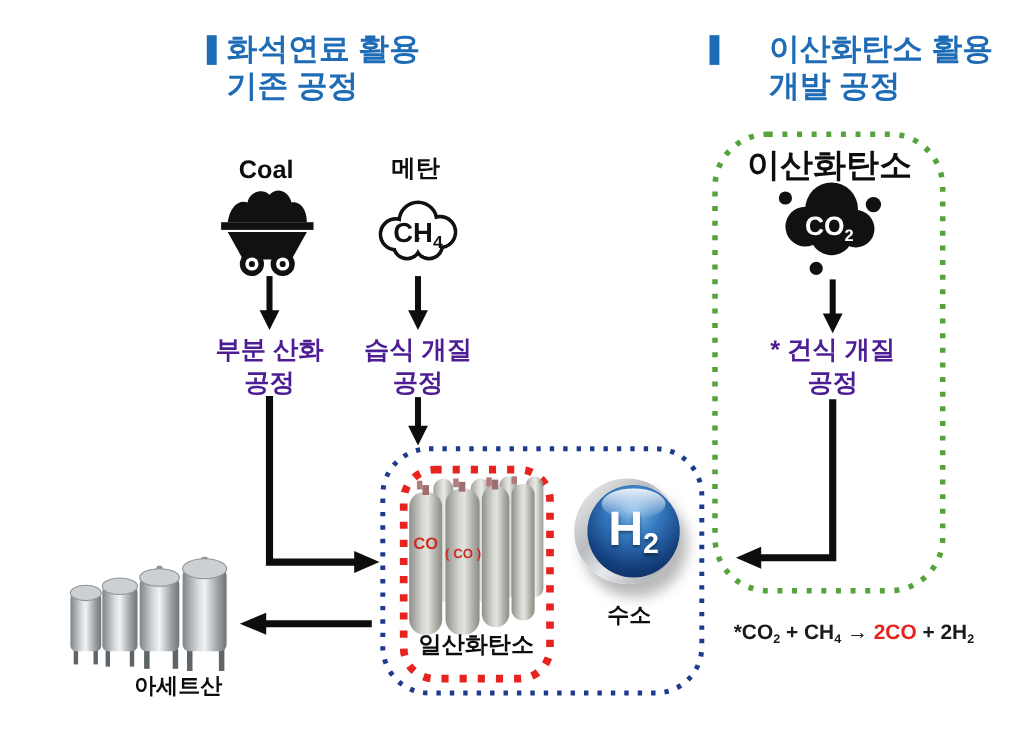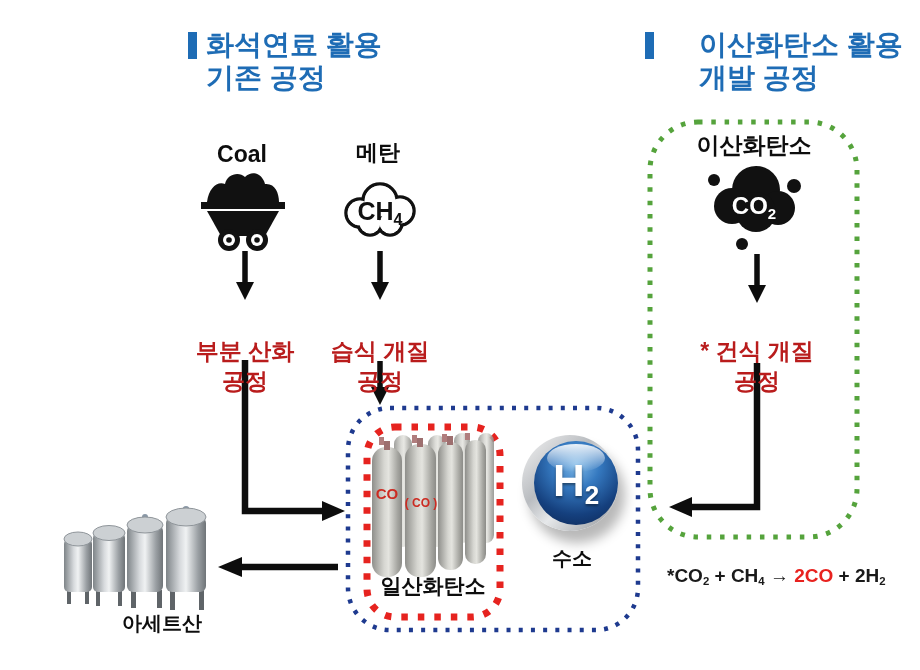--- a/index.html
+++ b/index.html
@@ -9,21 +9,21 @@
   }
   svg text{font-family:"Liberation Sans","DejaVu Sans",sans-serif;}
   .overlay{position:absolute;left:0;top:0;width:920px;height:670px;z-index:1;}
   .abs{position:absolute;z-index:2;}
   .hdr{position:absolute;z-index:2;display:flex;gap:9px;color:#1e6cb5;font-weight:bold;
        font-size:28px;line-height:1.18;white-space:nowrap;}
   .hdr .bar{width:9px;height:27px;background:#1e6cb5;margin-top:4px;flex:0 0 auto;}
   .lbl{position:absolute;z-index:2;transform:translateX(-50%);font-weight:bold;color:#0d0d0d;
        text-align:right;white-space:nowrap;}
   .proc{position:absolute;z-index:2;transform:translateX(-50%);text-align:center;
-        font-size:23px;font-weight:bold;line-height:1.3;color:#b91c1c;white-space:nowrap;margin-top:34px;}
+        font-size:23px;font-weight:bold;line-height:1.3;color:#4c1d95;white-space:nowrap;}
   .sub{font-size:0.6em;vertical-align:-0.28em;font-weight:bold;}
   
   .h2-wrap{position:absolute;left:522px;top:435px;z-index:2;}
   .h2-ring{width:96px;height:96px;border-radius:50%;
     background:linear-gradient(135deg,#f5f5f5 0%,#b9bcc0 38%,#e6e8ea 58%,#8f9296 100%);
     box-shadow:7px 12px 12px rgba(0,0,0,0.28);
     display:flex;align-items:center;justify-content:flex-end;}
   .h2-core{width:84px;height:84px;border-radius:50%;position:relative;overflow:hidden;
     background:radial-gradient(circle at 50% 28%,#7fb9e8 0%,#3579c0 32%,#15407e 68%,#0b2450 100%);
     display:flex;align-items:center;justify-content:center;}
@@ -120,21 +120,21 @@
     <g fill="#ffffff">
       <circle cx="24" cy="37" r="12.4"></circle>
       <circle cx="44" cy="25" r="15.4"></circle>
       <circle cx="64" cy="35" r="12.4"></circle>
       <circle cx="34" cy="47" r="10.4"></circle>
       <circle cx="54" cy="47" r="10.4"></circle>
     </g>
     <text x="44" y="44" text-anchor="middle" font-size="25" font-weight="bold" fill="#111"><tspan>CH</tspan><tspan font-size="16" dy="5">4</tspan></text>
   </svg>
 
-  <div class="lbl" style="left:754px;top:130px;font-size:23px;">이산화탄소</div>
+  <div class="lbl" style="left:754px;top:130px;font-size:30px;">이산화탄소</div>
   <svg class="abs" style="left:700px;top:156px;" width="112" height="96" viewBox="0 0 112 96">
     <g fill="#111">
       <circle cx="56" cy="34" r="24"></circle>
       <circle cx="32" cy="50" r="18"></circle>
       <circle cx="78" cy="52" r="17"></circle>
       <circle cx="56" cy="56" r="20"></circle>
       <circle cx="14" cy="24" r="6"></circle>
       <circle cx="94" cy="30" r="7"></circle>
       <circle cx="42" cy="88" r="6"></circle>
     </g>

